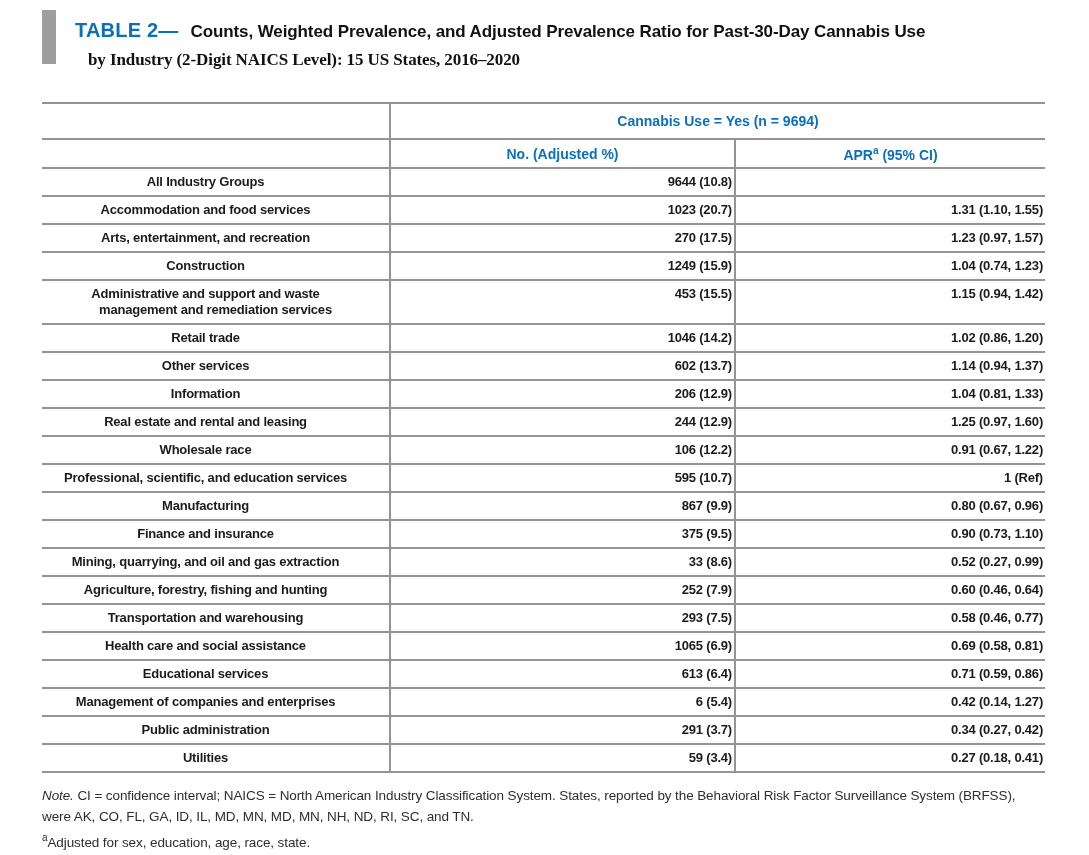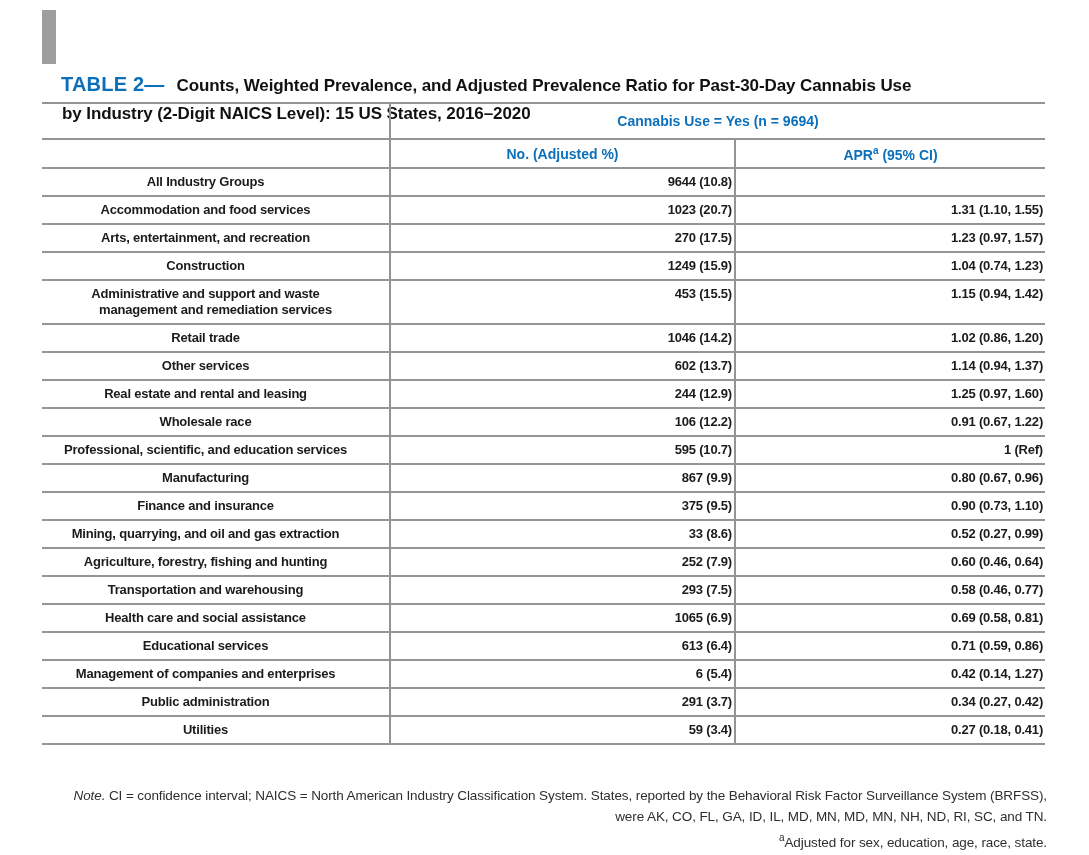--- a/index.html
+++ b/index.html
@@ -12,32 +12,32 @@
   *{box-sizing:border-box;}
   html,body{margin:0;padding:0;background:#ffffff;}
   body{
     width:1089px;height:855px;overflow:hidden;
     font-family:"Liberation Sans", sans-serif;
     position:relative;
   }
   .page{position:relative;width:1089px;height:855px;background:#fff;}
 
   
-  .title-block{position:absolute;left:42px;top:10px;display:flex;align-items:flex-start;flex-direction:column;}
+  .title-block{position:absolute;left:42px;top:10px;display:flex;align-items:flex-start;}
   .title-bar{width:14px;height:54px;background:var(--bar);flex:0 0 auto;}
   .title-text{
     margin-left:19px;padding-top:6px;
     font-weight:bold;color:#111;font-size:17px;line-height:28px;
     letter-spacing:-0.1px;
   }
   .table-label{
     color:var(--accent);font-size:20px;font-weight:bold;
     margin-right:12px;letter-spacing:0.2px;
   }
-  .title-line2{display:block;margin-left:1px;}
+  .title-line2{display:block;margin-left:13px;font-family:Liberation Serif, serif;}
 
   
   table.prev-table{
     position:absolute;left:42px;top:102px;width:1003px;
     border-collapse:collapse;table-layout:fixed;
     border-top:2px solid var(--border);
   }
   .prev-table th,.prev-table td{
     border-bottom:2px solid var(--border);
     padding:0;margin:0;
@@ -59,21 +59,21 @@
     text-align:center;white-space:pre;
     padding-left:28px;text-indent:-20px;padding-right:4px;
   }
   td.num-cell{text-align:right;}
 
   
   .footnotes{
     position:absolute;left:42px;top:785px;width:1005px;
     color:var(--note);font-size:13.5px;line-height:21px;letter-spacing:-0.1px;
   }
-  .footnotes p{margin:0;text-align:right;}
+  .footnotes p{margin:0;}
   .footnotes sup{font-size:10px;}
 </style>
 </head>
 <body>
 
 <div class="page">
 
   <div class="title-block">
     <div class="title-bar"></div>
     <div class="title-text">
@@ -136,20 +136,25 @@
       <td class="num-cell c2">1046 (14.2)</td>
       <td class="num-cell">1.02 (0.86, 1.20)</td>
     </tr>
 
     <tr>
       <td class="label-cell c1">Other services</td>
       <td class="num-cell c2">602 (13.7)</td>
       <td class="num-cell">1.14 (0.94, 1.37)</td>
     </tr>
 
+    <tr>
+      <td class="label-cell c1">Information</td>
+      <td class="num-cell c2">206 (12.9)</td>
+      <td class="num-cell">1.04 (0.81, 1.33)</td>
+    </tr>
 
     <tr>
       <td class="label-cell c1">Real estate and rental and leasing</td>
       <td class="num-cell c2">244 (12.9)</td>
       <td class="num-cell">1.25 (0.97, 1.60)</td>
     </tr>
 
     <tr>
       <td class="label-cell c1">Wholesale race</td>
       <td class="num-cell c2">106 (12.2)</td>

